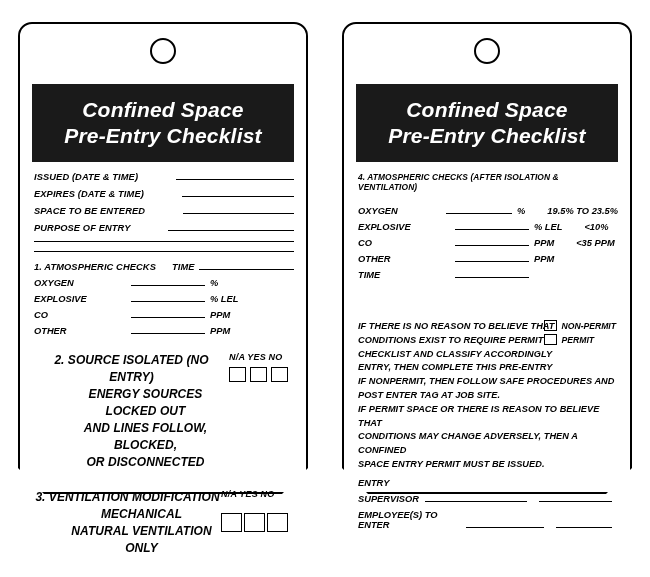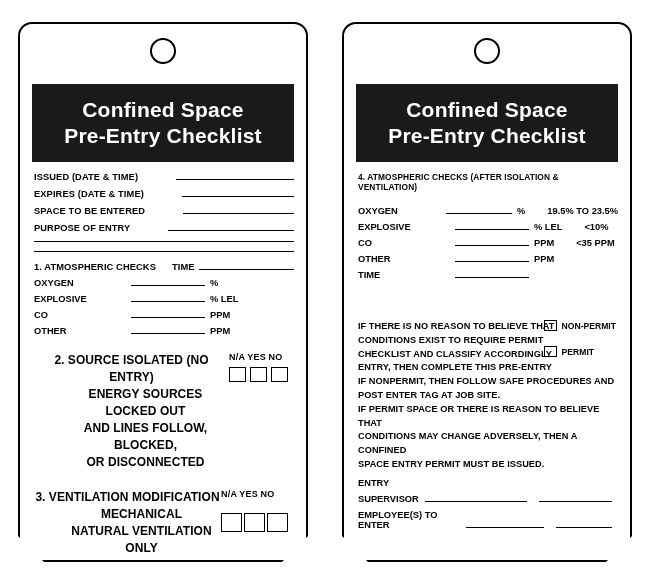--- a/index.html
+++ b/index.html
@@ -1,19 +1,19 @@
 <!DOCTYPE html>
 <html><head>
 <meta charset="utf-8">
 <style>
   html,body{margin:0;padding:0;background:#ffffff;}
   body{width:650px;height:577px;font-family:"Liberation Sans",sans-serif;-webkit-font-smoothing:none;}
   .stage{position:relative;width:650px;height:577px;overflow:hidden;background:#fff;}
 
-  .tag{position:absolute;top:22px;width:290px;height:540px;}
+  .tag{position:absolute;top:22px;width:290px;height:472px;font-style:italic;}
   .tag-left{left:18px;}
   .tag-right{left:342px;}
 
   
   .tag-shape{
     position:absolute;left:0;top:0;width:100%;height:100%;
     background:#ffffff;
     border:2px solid #000;
     border-radius:14px 14px 0 0;
     box-sizing:border-box;
@@ -58,21 +58,21 @@
   .boxes.tight{gap:2px;}
   .box.big{width:21px;height:19px;}
 
   .blk{font-size:12px;font-weight:bold;line-height:1.42;letter-spacing:.05px;text-align:center;}
   .indent{padding-left:28px;}
 
   .right-item{display:flex;justify-content:space-between;align-items:flex-start;}
 
   .para{font-size:9.2px;font-weight:bold;line-height:1.5;letter-spacing:.05px;}
 
-  .permit-box{position:absolute;right:2px;top:0;display:flex;flex-direction:column;gap:15px;}
+  .permit-box{position:absolute;right:2px;top:0;display:flex;flex-direction:column;gap:3px;}
   .permit-row{display:flex;align-items:center;gap:5px;font-size:8.6px;font-weight:bold;}
   .permit-sq{width:13px;height:11px;border:1.6px solid #000;box-sizing:border-box;}
 
   .sig-row{display:flex;align-items:flex-end;font-size:9.3px;font-weight:bold;margin-top:6px;}
   .sig-rule{border-bottom:1.3px solid #000;height:1px;margin:0 6px 2px 6px;}
   .sig-rule.w1{width:86px;}
   .sig-rule.w2{width:74px;}
   .sig-rule.w3{width:104px;}
   .sig-rule.w4{width:62px;}
 </style>

